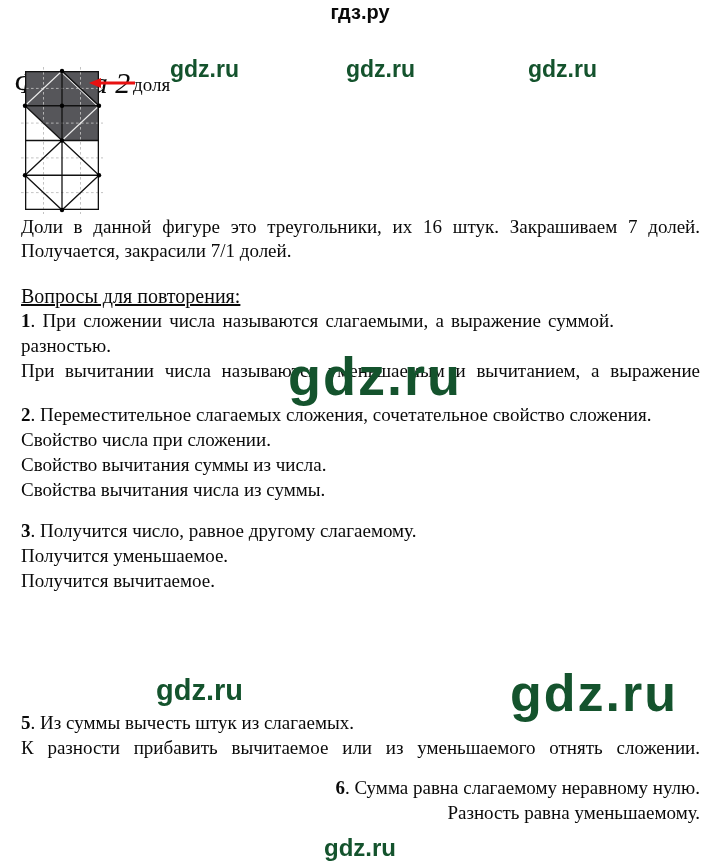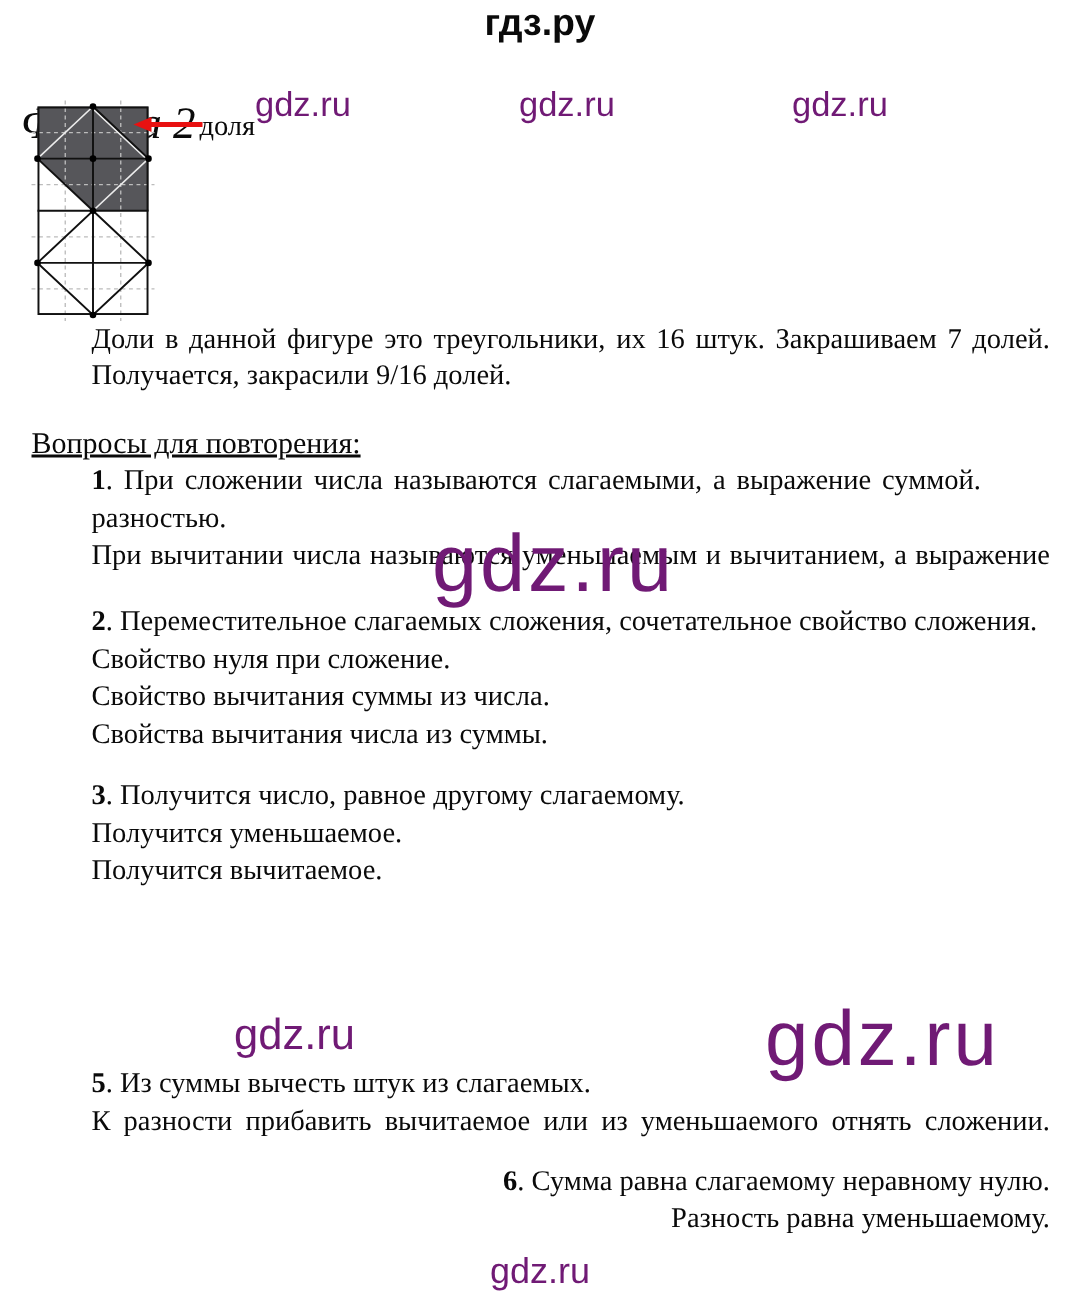--- a/index.html
+++ b/index.html
@@ -1,37 +1,37 @@
 <!DOCTYPE html>
 <html style="--shade: #56565a; --arrow: #e81111;"><head>
 <meta charset="utf-8">
 <style>
   html,body{margin:0;padding:0;background:#fff;}
   .page{position:relative;width:720px;height:868px;background:#ffffff;overflow:hidden;
         font-family:"Liberation Serif",serif;color:#0a0a0a;}
   .site-title{position:absolute;top:1px;left:0;width:100%;text-align:center;
-        font-family:"Liberation Sans",sans-serif;font-weight:bold;font-size:25px;}
+        font-family:"Liberation Sans",sans-serif;font-weight:bold;font-size:20px;}
   .fig-label{position:absolute;left:14px;top:44px;font-style:italic;font-size:30px;margin-top:22px;}
-  .wm{position:absolute;font-family:"Liberation Sans",sans-serif;font-weight:normal;color:#701a75;
+  .wm{position:absolute;font-family:"Liberation Sans",sans-serif;font-weight:bold;color:#14532d;
       white-space:nowrap;line-height:1;}
   .wm-row{font-size:23px;top:58px;}
   .wm-a{left:170px;} .wm-b{left:346px;} .wm-c{left:528px;}
   .wm-big{font-size:54px;letter-spacing:2px;}
   .wm-mid{left:288px;top:349px;}
   .wm-right{left:510px;top:667px;font-size:52px;}
   .wm-small{left:156px;top:676px;font-size:29px;}
   .wm-bottom{left:0;top:836px;width:100%;text-align:center;font-size:24px;position:absolute;}
   .figure-svg{position:absolute;left:25px;top:71px;overflow:visible;}
   .arrow-svg{position:absolute;left:88px;top:76px;}
   .pointer-label{position:absolute;left:133px;top:74px;font-size:19px;}
   .txtblock{position:absolute;left:21px;width:679px;font-size:19px;line-height:25px;}
   .solution{top:215px;line-height:24px;}
   .heading{position:absolute;left:21px;top:285px;font-size:20px;font-weight:normal;
            text-decoration:underline;text-decoration-thickness:2px;}
-  .line{white-space:normal;margin-left:40px;}
+  .line{white-space:normal;}
   .just{text-align:justify;text-align-last:justify;}
   .sp2{word-spacing:2.5px;}
   .it1{top:308px;} .it2{top:402px;} .it3{top:518px;} .it4{top:608px;} .it5{top:710px;} .it6{top:775px;text-align:right;}
   b{font-weight:bold;}
 </style>
 </head>
 <body>
 
 <div class="page">
 
@@ -83,36 +83,36 @@
 
   <svg class="arrow-svg" width="48" height="14" viewBox="0 0 48 14">
     <line x1="10" y1="7" x2="47" y2="7" stroke="var(--arrow,#e81111)" stroke-width="3.2"></line>
     <polygon points="1,7 13,2 13,12" fill="var(--arrow,#e81111)"></polygon>
   </svg>
 
   <span class="pointer-label">доля</span>
 
   <div class="txtblock solution">
     <div class="line just">Доли в данной фигуре это треугольники, их 16 штук. Закрашиваем 7 долей.</div>
-    <div class="line">Получается, закрасили 9/16 долей.</div>
+    <div class="line">Получается, закрасили 7/1 долей.</div>
   </div>
 
   <div class="heading">Вопросы для повторения:</div>
 
   <div class="txtblock it1">
     <div class="line sp2"><b>1</b><span>. При сложении числа называются слагаемыми, а выражение суммой.</span></div>
     <div class="line">разностью.</div>
     <div class="line just">При вычитании числа называются уменьшаемым и вычитанием, а выражение</div>
   </div>
 
   <span class="wm wm-big wm-mid">gdz.ru</span>
 
   <div class="txtblock it2">
     <div class="line"><b>2</b><span>. Переместительное слагаемых сложения, сочетательное свойство сложения.</span></div>
-    <div class="line">Свойство нуля при сложение.</div>
+    <div class="line">Свойство числа при сложении.</div>
     <div class="line">Свойство вычитания суммы из числа.</div>
     <div class="line">Свойства вычитания числа из суммы.</div>
   </div>
 
   <div class="txtblock it3">
     <div class="line"><b>3</b><span>. Получится число, равное другому слагаемому.</span></div>
     <div class="line">Получится уменьшаемое.</div>
     <div class="line">Получится вычитаемое.</div>
   </div>
 

